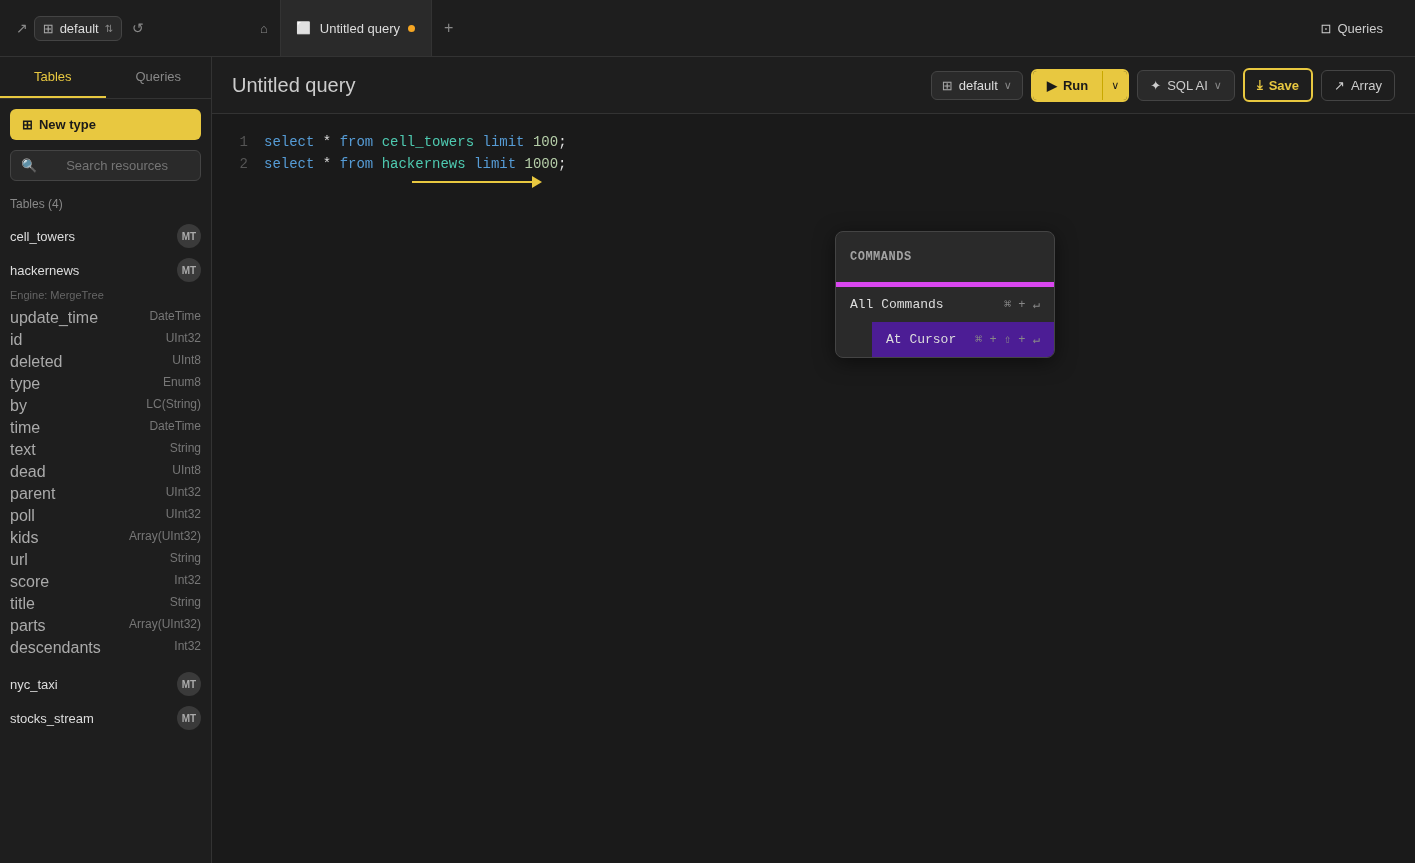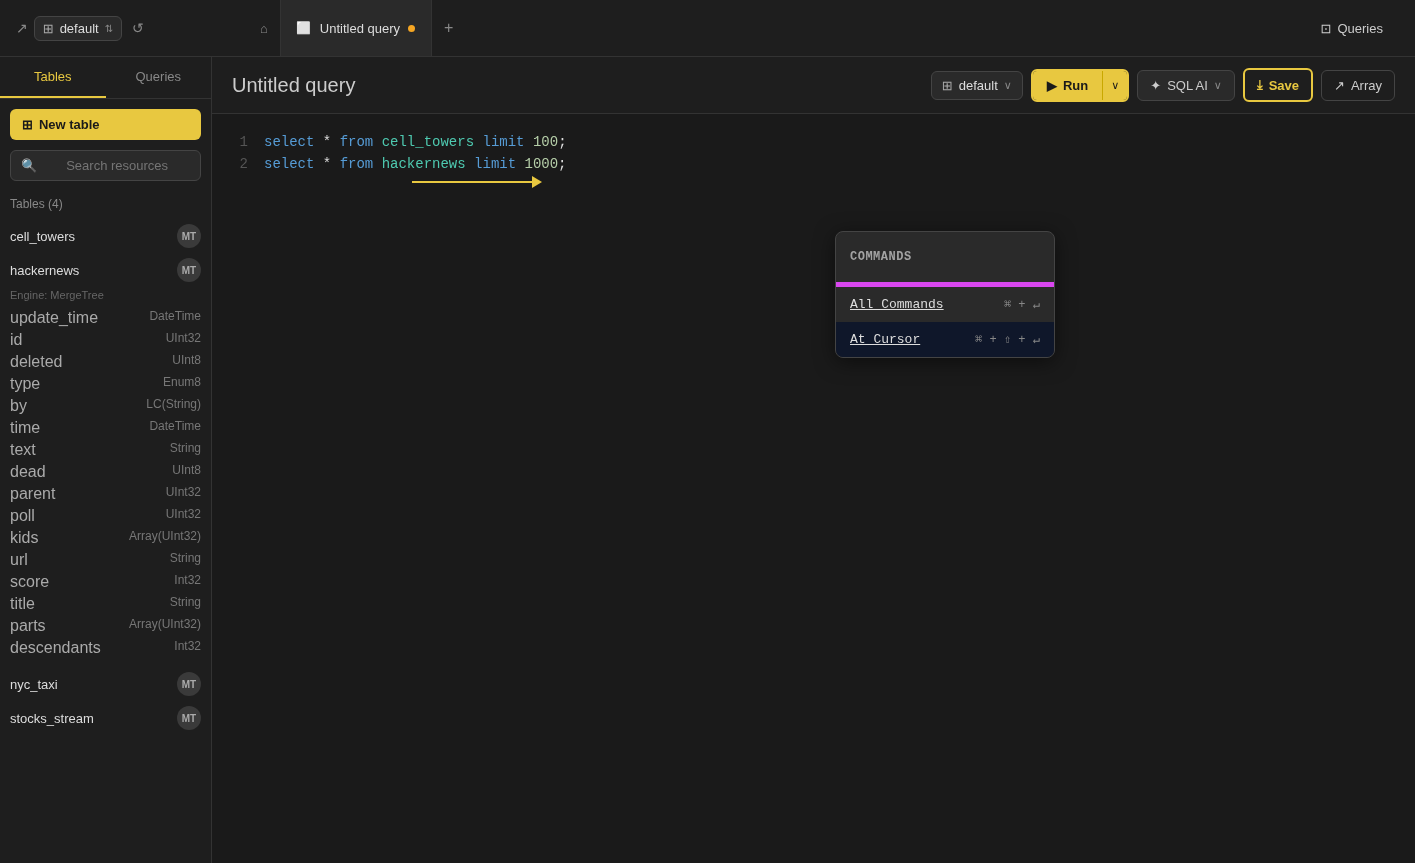--- a/index.html
+++ b/index.html
@@ -415,22 +415,22 @@
       text-transform: uppercase;
     }
     .dropdown-item {
       display: flex;
       align-items: center;
       justify-content: space-between;
       padding: 10px 14px;
       cursor: pointer;
       font-size: 13px;
     }
-    .dropdown-item.active { background: #0f172a; }
-    .dropdown-item-label { color: #ddd; text-decoration: underline; }
+    .dropdown-item.active { background: #4c1d95; margin-left: 36px; }
+    .dropdown-item-label { color: #ddd; }
     .dropdown-item-shortcut { color: #888; font-size: 12px; }
 
     
     ::-webkit-scrollbar { width: 6px; }
     ::-webkit-scrollbar-track { background: #1e1e1e; }
     ::-webkit-scrollbar-thumb { background: #444; border-radius: 3px; }
   </style>
 </head>
 <body>
 
@@ -469,21 +469,21 @@
     <div class="sidebar-tabs">
       <div class="sidebar-tab active">
         <span>Tables</span>
       </div>
       <div class="sidebar-tab">
         <span>Queries</span>
       </div>
     </div>
     <button class="new-table-btn">
       <span>⊞</span>
-      <span>New table</span>
+      <span>New type</span>
     </button>
     <div class="search-resources">
       <span style="color:#888;">🔍</span>
       <input type="text" placeholder="Search resources" style="">
     </div>
     <div class="tables-list">
       <div class="tables-header">Tables (4)</div>
 
       <div class="table-row">
         <span class="table-name">cell_towers</span>

